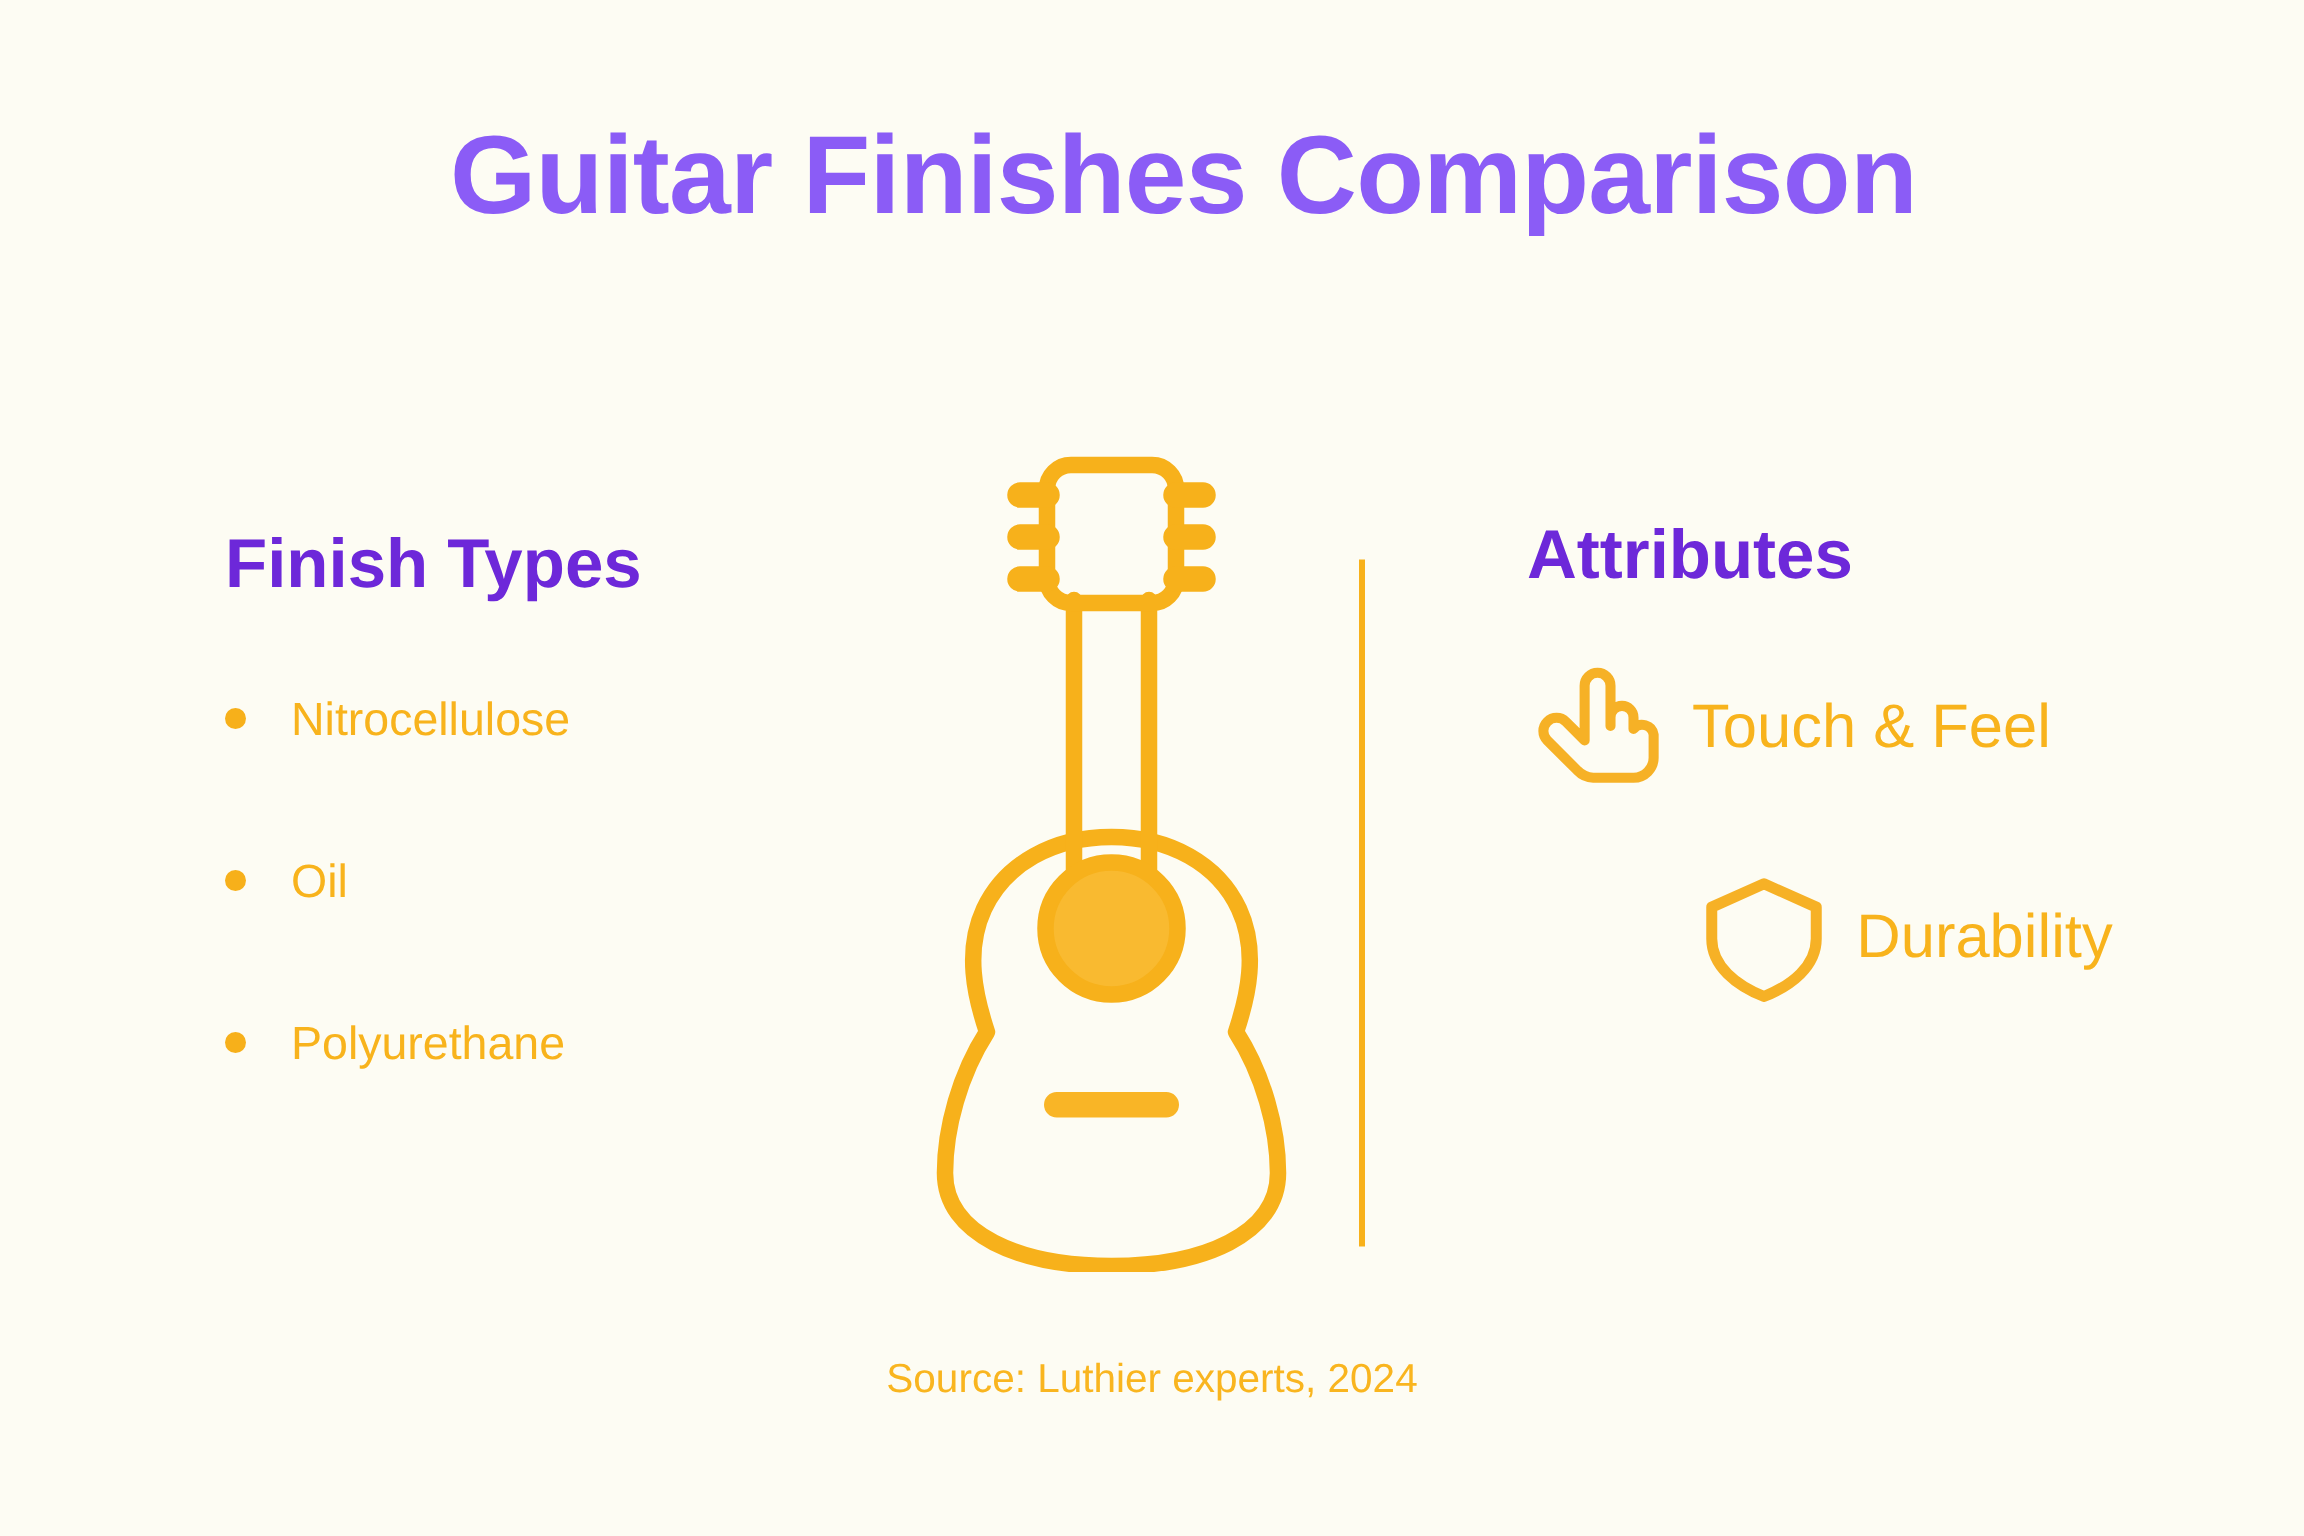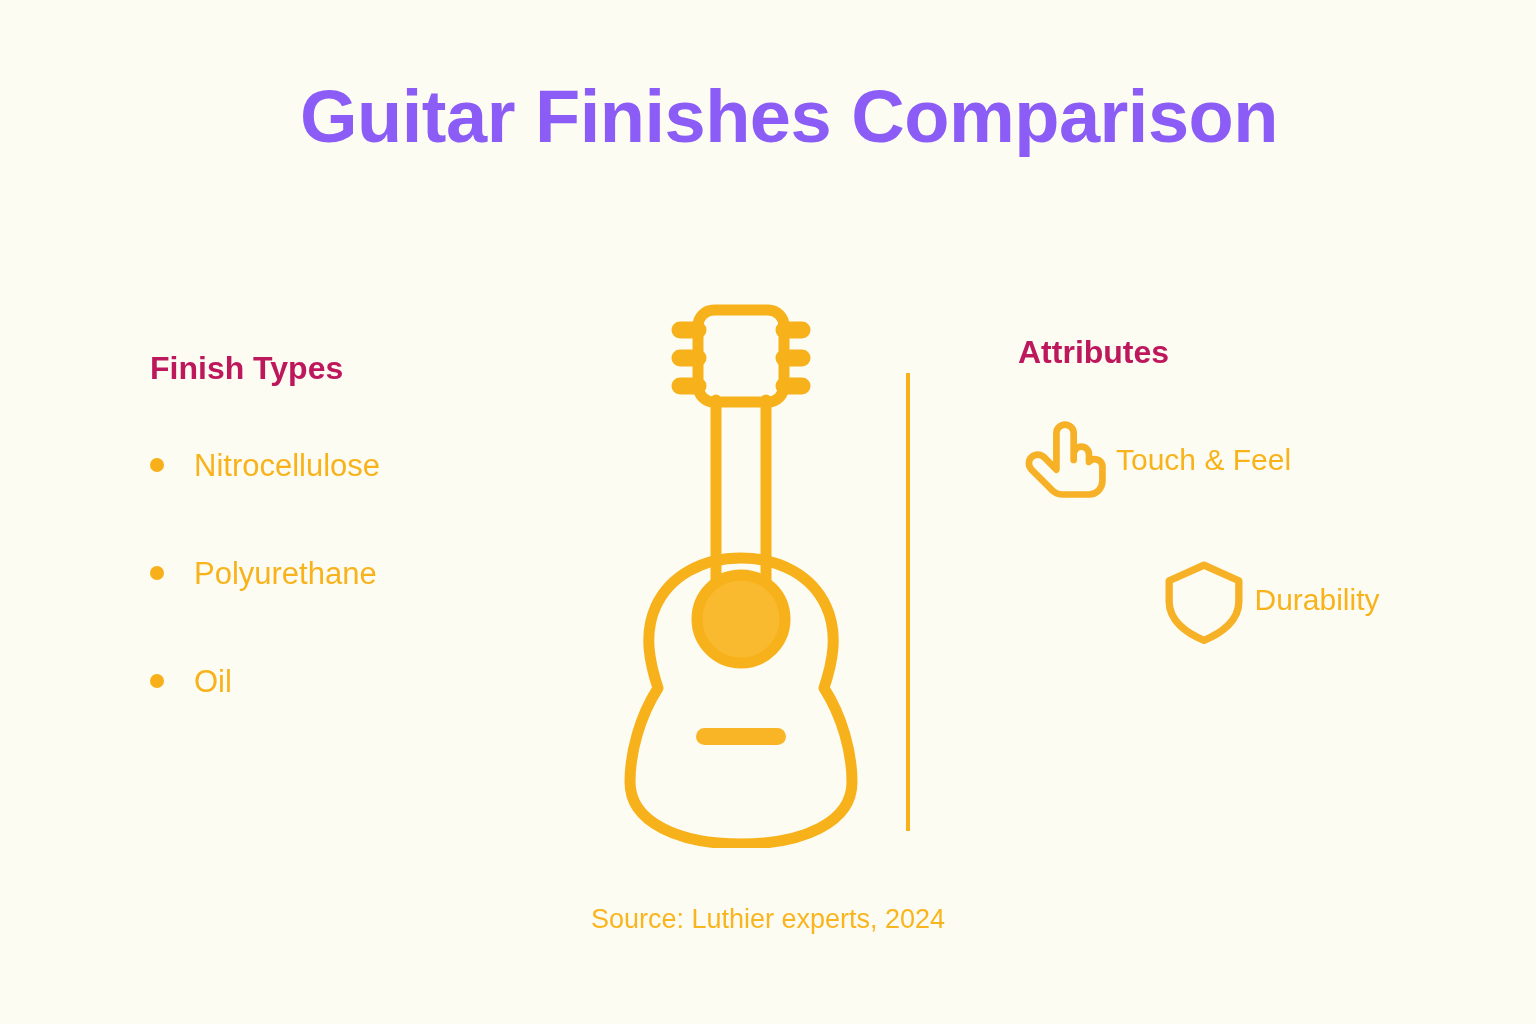--- a/index.html
+++ b/index.html
@@ -51,23 +51,23 @@
   }
 
   
   .left-col {
     position: absolute;
     left: 150px;
     top: 352px;
     width: 470px;
   }
   .col-heading {
-    font-size: 32px;
+    font-size: 46px;
     font-weight: 700;
-    color: #be185d;
+    color: #6d28d9;
     line-height: 1;
     white-space: nowrap;
   }
   .bullet-list {
     margin: 0;
     padding: 0;
     list-style: none;
     margin-top: 54px;
   }
   .bullet-item {
@@ -109,21 +109,21 @@
     left: 596px;
     top: 296px;
     width: 290px;
     height: 552px;
   }
 
   
   .right-col {
     position: absolute;
     left: 1018px;
-    top: 336px;
+    top: 346px;
     width: 500px;
   }
   .attr-list {
     margin: 0;
     padding: 0;
     list-style: none;
     margin-top: 44px;
   }
   .attr-item {
     display: flex;
@@ -134,26 +134,26 @@
   .attr-item:last-child { margin-bottom: 0; justify-content: center; }
   .attr-icon {
     width: 96px;
     height: 96px;
     flex: 0 0 auto;
     display: flex;
     align-items: center;
     justify-content: center;
   }
   .attr-label {
-    font-size: 30px;
+    font-size: 41px;
     font-weight: 400;
     color: #F8B31C;
     line-height: 1;
     white-space: nowrap;
-    margin-left: 2px;
+    margin-left: 14px;
   }
 
   
   .source {
     position: absolute;
     top: 904px;
     left: 0;
     width: 1536px;
     text-align: center;
     font-size: 27px;
@@ -171,25 +171,25 @@
 
   <div class="left-col">
     <div class="col-heading">Finish Types</div>
     <ul class="bullet-list">
       <li class="bullet-item">
         <span class="bullet-dot"></span>
         <span class="bullet-label">Nitrocellulose</span>
       </li>
       <li class="bullet-item">
         <span class="bullet-dot"></span>
-        <span class="bullet-label">Polyurethane</span>
+        <span class="bullet-label">Oil</span>
       </li>
       <li class="bullet-item">
         <span class="bullet-dot"></span>
-        <span class="bullet-label">Oil</span>
+        <span class="bullet-label">Polyurethane</span>
       </li>
     </ul>
   </div>
 
   <div class="guitar">
     <svg viewBox="0 0 290 552" width="290" height="552" xmlns="http://www.w3.org/2000/svg">
       <g fill="none" stroke="#F7B11B" stroke-width="11" stroke-linecap="round" stroke-linejoin="round">
 
         <path d="M145 262
                  C 106 262, 74 280, 60 310

